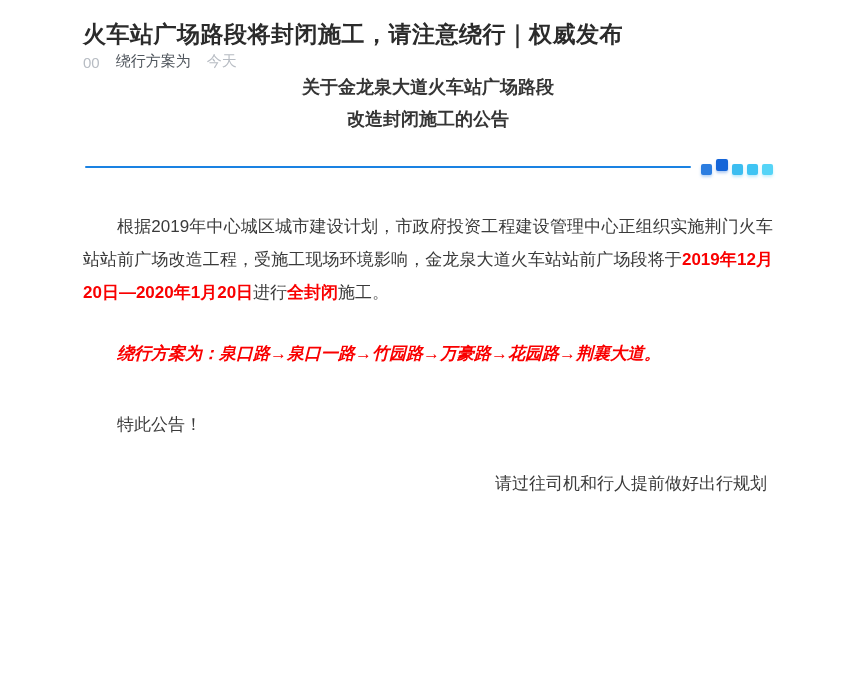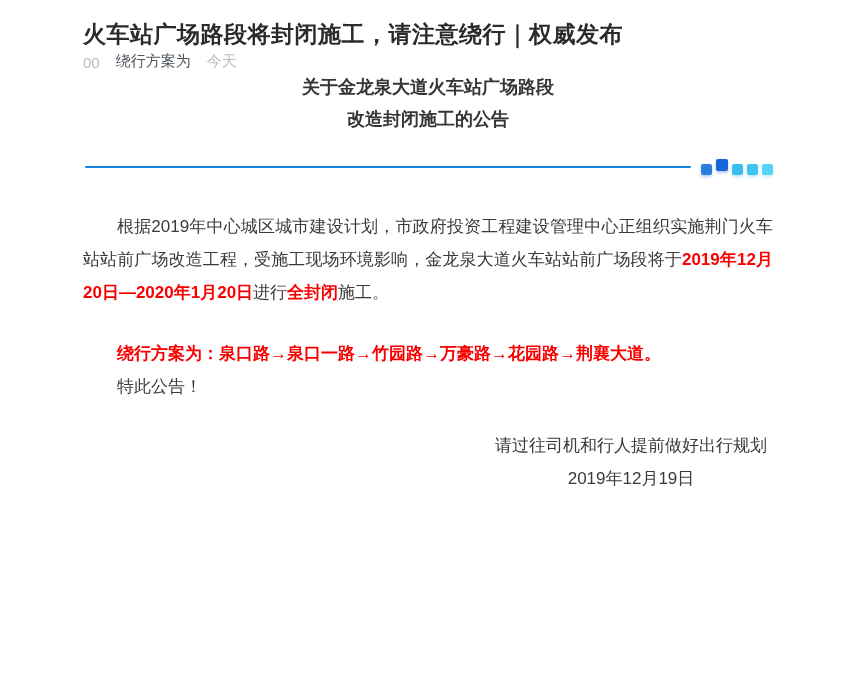--- a/index.html
+++ b/index.html
@@ -78,22 +78,24 @@
   .para-2 { margin-top: 22px; }
   .red-bold {
     color: #f90000;
     font-weight: bold;
   }
   .detour-line {
     margin-top: 28px;
     font-size: 17px;
     line-height: 33px;
     text-indent: 2em;
+    font-style: italic;
   }
   .notice-close {
+    margin-top: 38px;
     font-size: 17px;
     color: #3a3a3a;
     line-height: 33px;
     text-indent: 2em;
   }
   .signature-block {
     margin-top: 26px;
     margin-left: auto;
     margin-right: 6px;
     width: fit-content;

